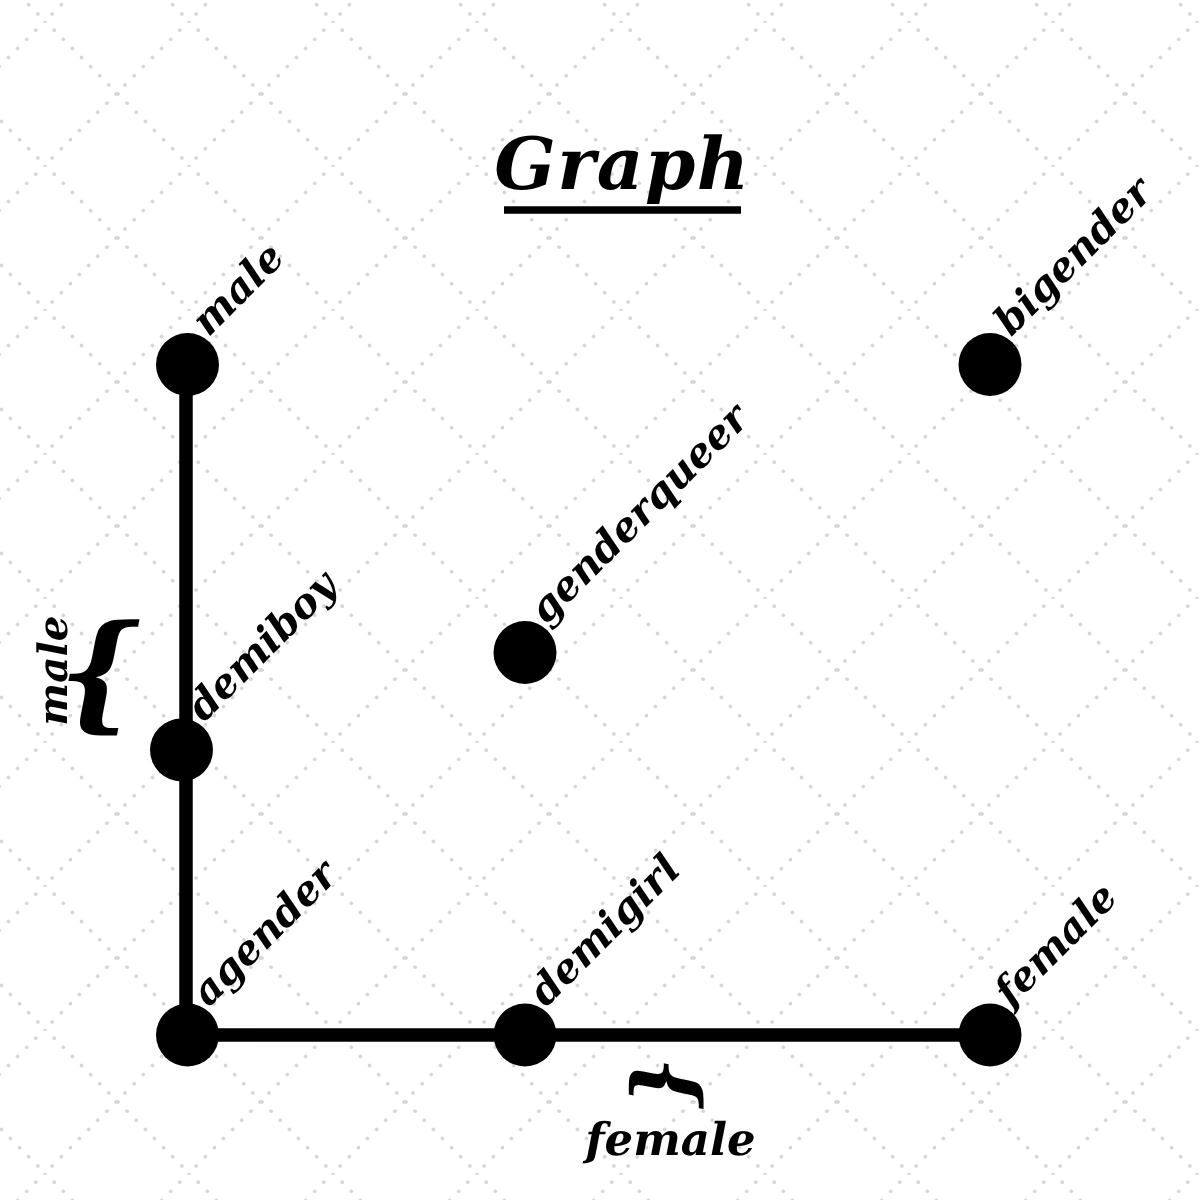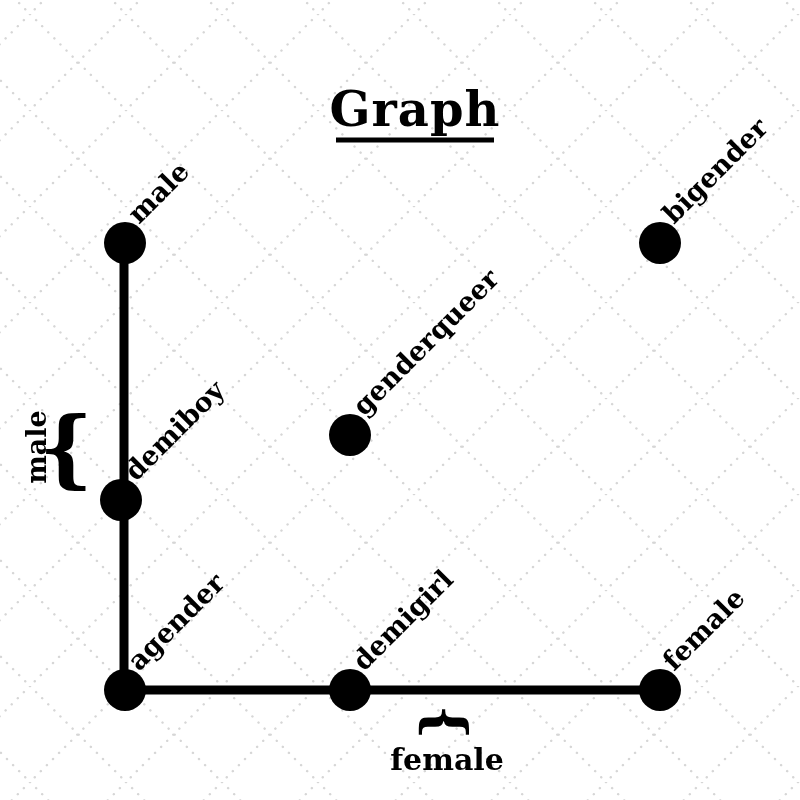--- a/index.html
+++ b/index.html
@@ -1,16 +1,16 @@
 <!DOCTYPE html>
 <html><head>
 <meta charset="utf-8">
 <style>
   html, body { margin: 0; padding: 0; background: #ffffff; }
-  .stage { width: 704px; height: 800px; position: relative; }
+  .stage { width: 704px; height: 800px; position: relative; font-style: italic; }
   svg { display: block; }
   .title   { font-family: "DejaVu Serif", serif; font-weight: 700; font-size: 48px; fill: #000; letter-spacing: 1px; }
   .nlabel  { font-family: "DejaVu Serif", serif; font-weight: 700; font-size: 27px; fill: #000; }
   .xlabel  { font-family: "DejaVu Serif", serif; font-weight: 700; font-size: 30px; fill: #000; }
   .brace   { font-family: "DejaVu Serif", serif; font-weight: 700; fill: #000; }
   .edge    { stroke: #000; stroke-width: 9; stroke-linecap: round; }
   .underline { stroke: #000; stroke-width: 5; }
   .dot     { fill: #000; }
   .lat     { stroke: #d6d6d6; stroke-width: 2.4; stroke-dasharray: 0.1 8.5; stroke-linecap: round; fill: none; }
 </style>

